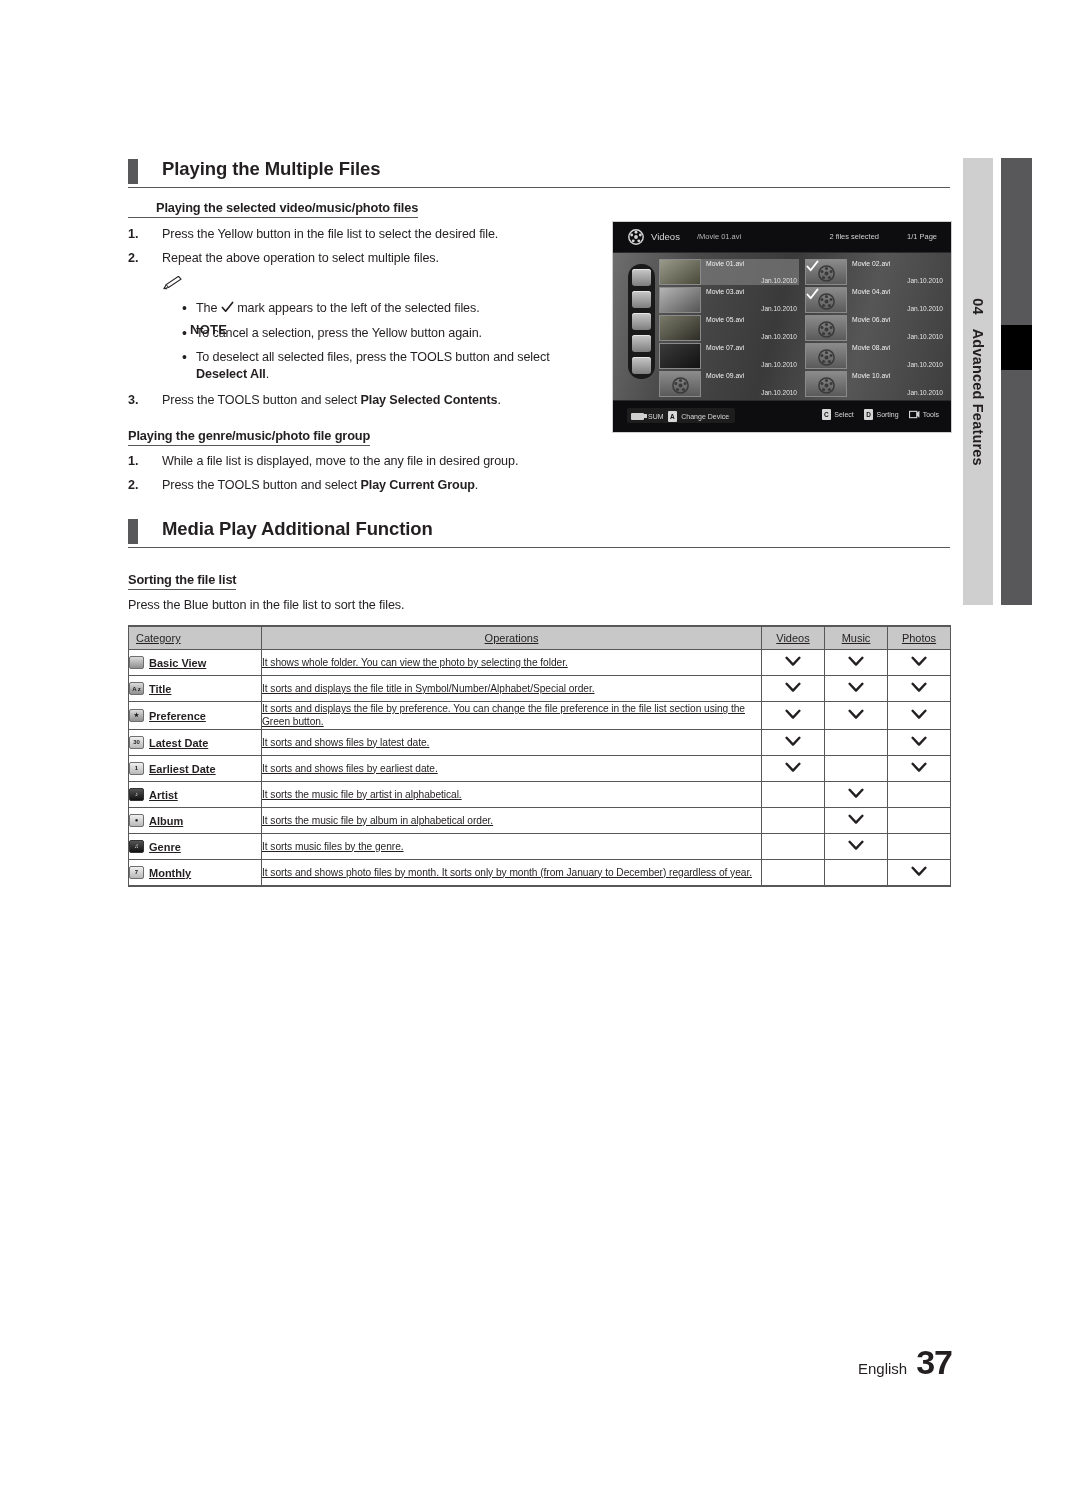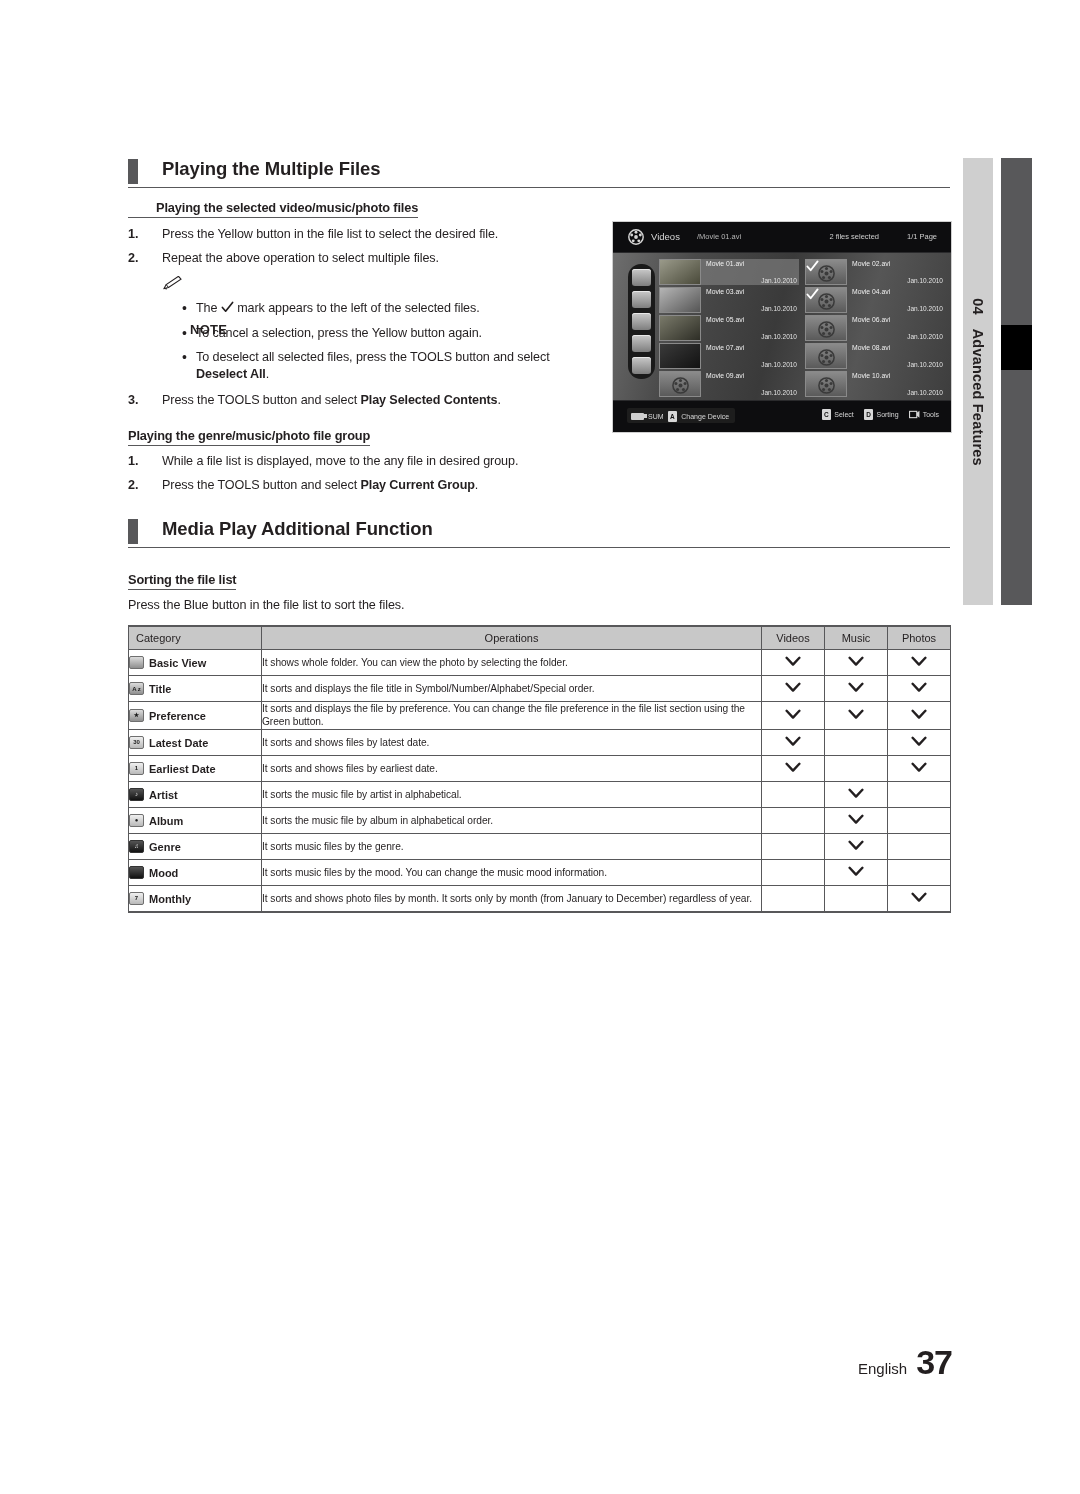--- a/index.html
+++ b/index.html
@@ -337,20 +337,21 @@
     top: 625px;
     width: 822px;
     border-collapse: collapse;
     font-size: 10.2px;
     color: #231f20;
     table-layout: fixed;
   }
   #sort-table th, #sort-table td {
     border: 1px solid #58585a;
     padding: 0;
+    text-decoration: underline;
   }
   #sort-table thead th {
     background: #c8c8c8;
     font-weight: normal;
     font-size: 11px;
     height: 22px;
     border-top: 2.5px solid #58585a;
   }
   #sort-table thead th.cat  { text-align: left; padding-left: 7px; }
   #sort-table thead th.ops  { }
@@ -774,29 +775,20 @@
       <tr>
         <td class="cat-cell"><span class="cat-ico dark"><span class="g">♫</span></span><span>Genre</span></td>
         <td class="ops-cell">It sorts music files by the genre.</td>
         <td class="mark-cell"></td>
         <td class="mark-cell"><svg class="chev" viewBox="0 0 16 11">
             <path d="M1.6 1.8 L8 8.6 L14.4 1.8" fill="none" stroke="#231f20" stroke-width="2.4" stroke-linecap="round" stroke-linejoin="round"></path>
           </svg></td>
         <td class="mark-cell"></td>
       </tr>
       <tr>
-        <td class="cat-cell"><span class="cat-ico dark"><span class="g"></span></span><span>Mood</span></td>
-        <td class="ops-cell">It sorts music files by the mood. You can change the music mood information.</td>
-        <td class="mark-cell"></td>
-        <td class="mark-cell"><svg class="chev" viewBox="0 0 16 11">
-            <path d="M1.6 1.8 L8 8.6 L14.4 1.8" fill="none" stroke="#231f20" stroke-width="2.4" stroke-linecap="round" stroke-linejoin="round"></path>
-          </svg></td>
-        <td class="mark-cell"></td>
-      </tr>
-      <tr>
         <td class="cat-cell"><span class="cat-ico pale"><span class="g">7</span></span><span>Monthly</span></td>
         <td class="ops-cell">It sorts and shows photo files by month. It sorts only by month (from January to December) regardless of year.</td>
         <td class="mark-cell"></td>
         <td class="mark-cell"></td>
         <td class="mark-cell"><svg class="chev" viewBox="0 0 16 11">
             <path d="M1.6 1.8 L8 8.6 L14.4 1.8" fill="none" stroke="#231f20" stroke-width="2.4" stroke-linecap="round" stroke-linejoin="round"></path>
           </svg></td>
       </tr>
     </tbody>
 </table>

